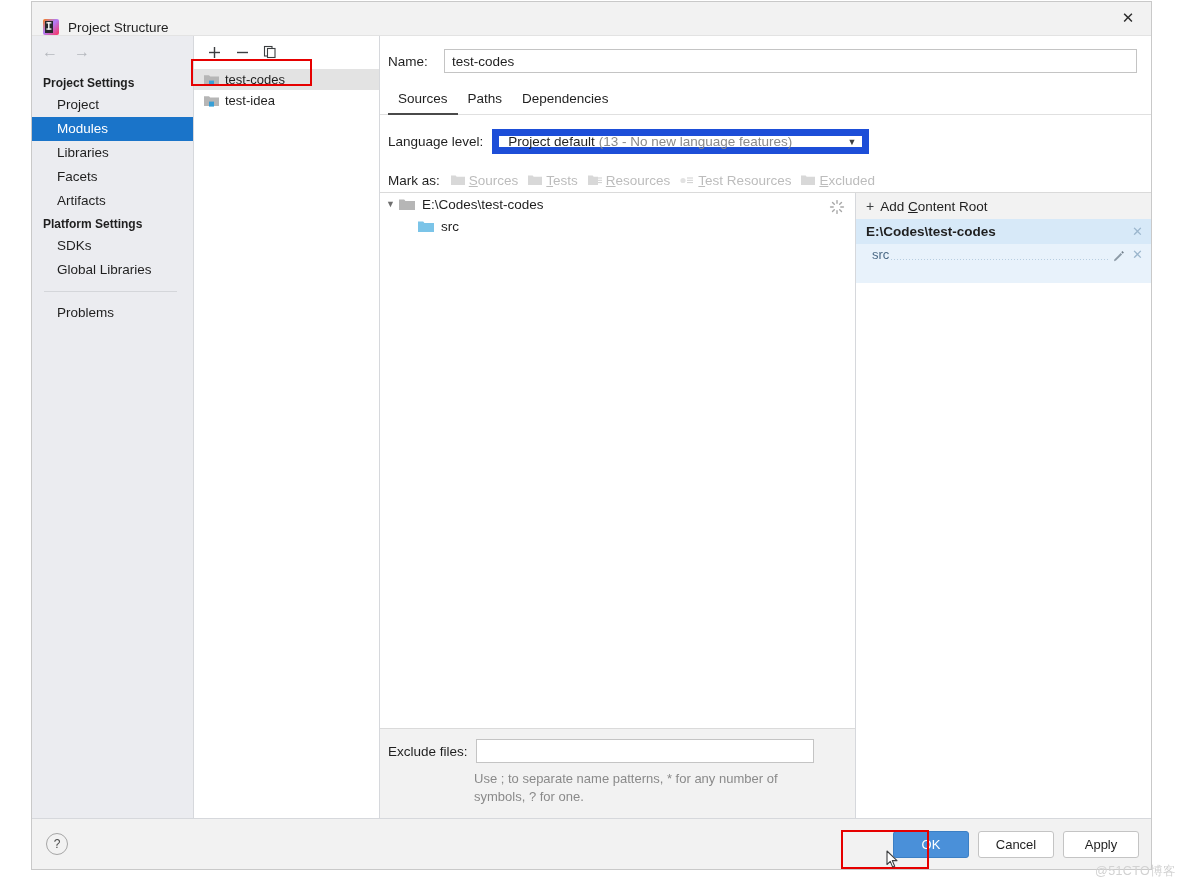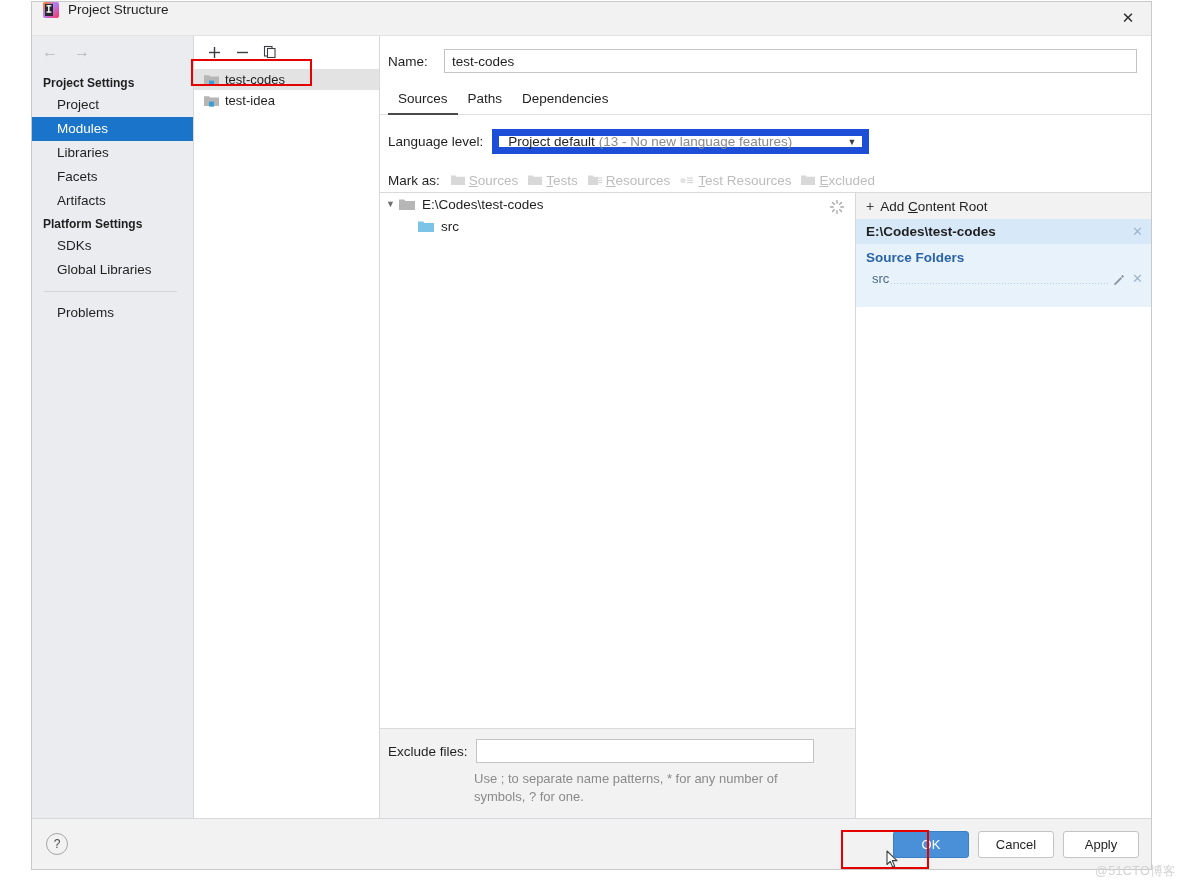--- a/index.html
+++ b/index.html
@@ -26,21 +26,21 @@
     background: #f2f2f2;
     border: 1px solid #c9c9c9;
     box-sizing: border-box;
     display: flex;
     flex-direction: column;
   }
   .titlebar {
     height: 33px;
     background: #f2f2f2;
     display: flex;
-    align-items: flex-start;
+    align-items: flex-end;
     flex: 0 0 auto;
     position: relative;
   }
   .title-icon {
     width: 16px; height: 16px;
     margin-left: 11px; margin-right: 9px;
     flex: 0 0 auto;
   }
   .title-text {
     font-size: 13.5px;
@@ -679,21 +679,20 @@
             <div class="add-root">
               <span class="add-plus">+</span>
               <span><span>Add </span><span class="mnem">C</span><span>ontent Root</span></span>
             </div>
 
             <div class="root-card">
               <div class="root-path-row">
                 <span class="root-path">E:\Codes\test-codes</span>
                 <span class="root-x">✕</span>
               </div>
-              <div class="src-folders-title">Source Folders</div>
               <div class="src-row">
                 <span class="src-name">src</span>
                 <span class="src-leader"></span>
                 <span class="src-pencil">
                   <svg width="12" height="12" viewBox="0 0 12 12">
                     <path d="M1 10.2l.6-2 6.1-6.1 1.4 1.4-6.1 6.1z" fill="#8c9aa6"></path>
                     <path d="M8.3 1.2l1.1-1.1 1.5 1.5-1.1 1.1z" fill="#6f7d88"></path>
                   </svg>
                 </span>
                 <span class="src-x">✕</span>

